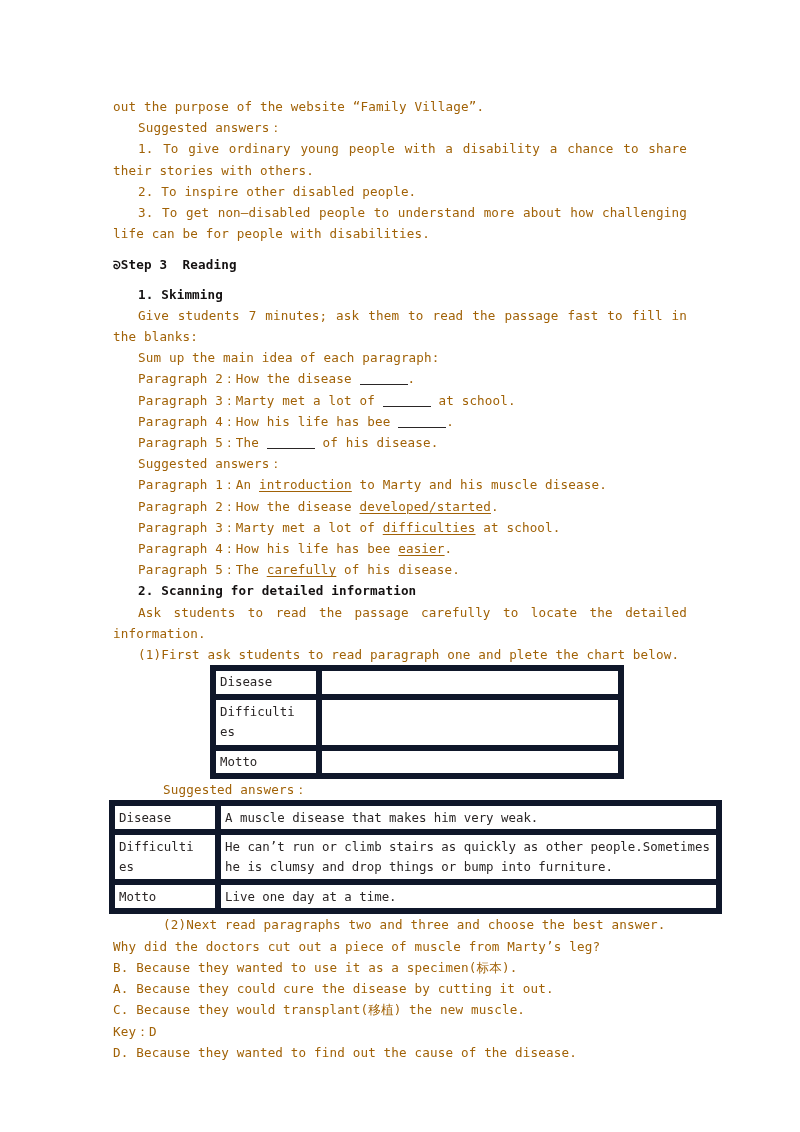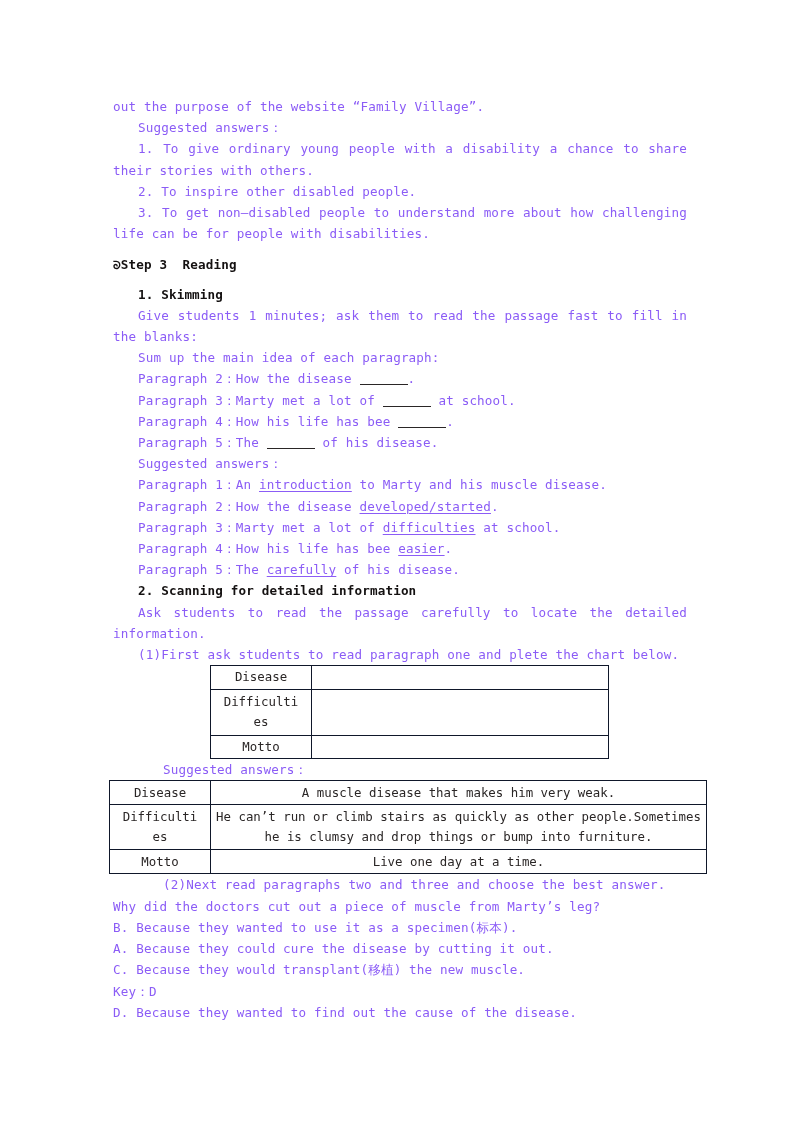--- a/index.html
+++ b/index.html
@@ -28,21 +28,21 @@
     top: 96px;
     width: 574px;
   }
 
   
   .line {
     font-size: 12.6px;
     line-height: 21.2px;
     letter-spacing: 0.15px;
     white-space: pre-wrap;
-    color: #8b5cf6;
+    color: #a16207;
   }
   .indent {
     text-indent: 25px;
   }
   .just {
     text-align: justify;
     text-align-last: left;
     text-justify: inter-character;
   }
   .bold {
@@ -69,22 +69,22 @@
   }
 
   
   table.sheet {
     border-collapse: collapse;
     font-size: 12.4px;
     line-height: 20.5px;
     color: #2a2626;
   }
   table.sheet td {
-    border: 1px solid #0f172a;
-    text-align: center;
+    border: 6px solid #0f172a;
+    text-align: left;
     vertical-align: middle;
     padding: 1px 4px;
   }
 
   
   #chart-blank {
     margin-left: 97px;
     width: 380px;
     table-layout: fixed;
   }
@@ -121,21 +121,21 @@
     <div class="line indent">2. To inspire other disabled people.</div>
     <div class="line indent just">3. To get non—disabled people to understand more about how challenging life can be for people with disabilities.</div>
 
     <div class="gap-md"></div>
 
     <div class="line bold"><span class="step-mark">ᘐ</span><span>Step 3  Reading</span></div>
 
     <div class="gap-sm"></div>
 
     <div class="line bold indent">1. Skimming</div>
-    <div class="line indent just">Give students 1 minutes; ask them to read the passage fast to fill in the blanks:</div>
+    <div class="line indent just">Give students 7 minutes; ask them to read the passage fast to fill in the blanks:</div>
     <div class="line indent">Sum up the main idea of each paragraph:</div>
 
     <div class="line indent"><span>Paragraph 2：</span><span>How the disease </span><span class="blank"></span><span>.</span></div>
     <div class="line indent"><span>Paragraph 3：</span><span>Marty met a lot of </span><span class="blank"></span><span> at school.</span></div>
     <div class="line indent"><span>Paragraph 4：</span><span>How his life has bee </span><span class="blank"></span><span>.</span></div>
     <div class="line indent"><span>Paragraph 5：</span><span>The </span><span class="blank"></span><span> of his disease.</span></div>
 
     <div class="line indent">Suggested answers：</div>
 
     <div class="line indent"><span>Paragraph 1：</span><span>An </span><span class="ul">introduction</span><span> to Marty and his muscle disease.</span></div>

